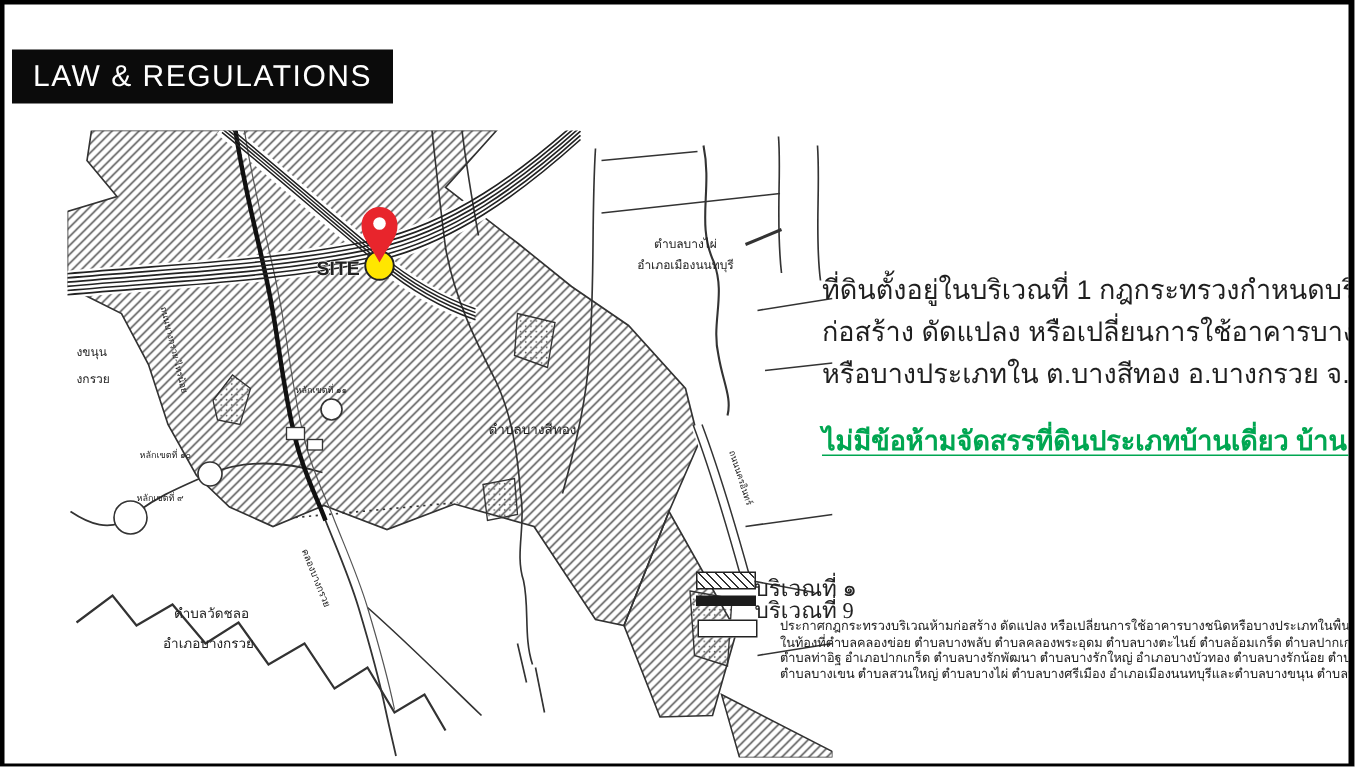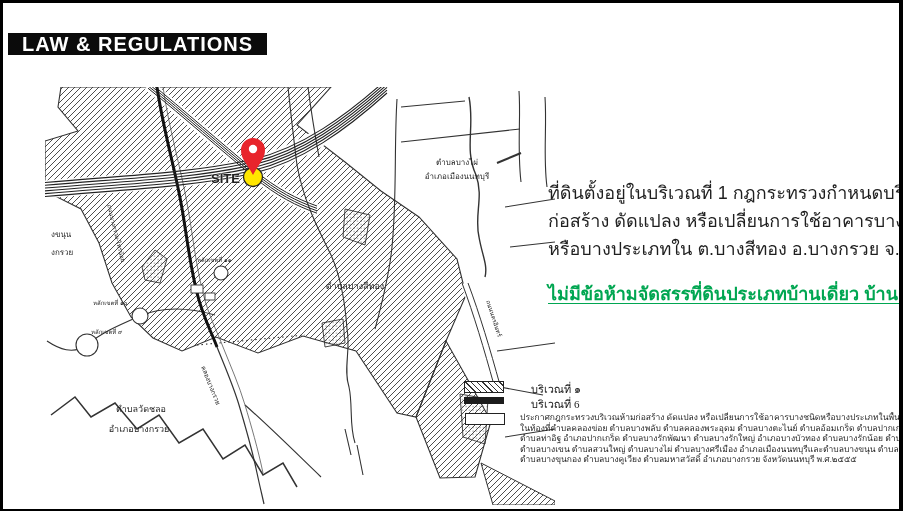--- a/index.html
+++ b/index.html
@@ -4,44 +4,44 @@
 <style>
   html,body{margin:0;padding:0;background:#888;}
   .slide{
     position:relative; width:903px; height:511px; background:#fff;
     border-top:3px solid #000; border-left:3px solid #000;
     border-right:4px solid #000; border-bottom:2px solid #000;
     box-sizing:border-box; overflow:hidden;
     font-family:"Liberation Sans","DejaVu Sans",sans-serif;
   }
   .hdr{
-    position:absolute; left:5px; top:30px; height:22px; min-width:238px;
+    position:absolute; left:5px; top:30px; height:36px; min-width:238px;
     background:#0b0b0b; color:#fff; display:flex; align-items:center;
     padding:0 14px; box-sizing:border-box;
-    font-size:20px; font-weight:700; letter-spacing:1px;
+    font-size:20px; font-weight:400; letter-spacing:1px;
   }
   .mapwrap{position:absolute; left:42px; top:84px; width:510px; height:418px;}
   .desc{
     position:absolute; left:545px; top:176px; width:356px;
     text-align:center; color:#1f1f1f; font-size:18px; line-height:28px;
   }
   .desc div{white-space:nowrap;}
   .hl{
     position:absolute; left:545px; top:276px; width:356px;
     text-align:center; font-size:18px; font-weight:700;
     text-decoration:underline; text-underline-offset:3px; white-space:nowrap;
   }
   .leg-swatch{position:absolute; box-sizing:border-box; border:1px solid #222;}
   .leg-hatch{
     left:461px; top:378px; width:40px; height:12px;
     background:repeating-linear-gradient(45deg,#fff 0,#fff 3px,#333 3px,#333 4px);
   }
   .leg-dark{left:461px; top:394px; width:40px; height:7px; background:#1c1c1c; border:none;}
   .leg-white{left:462px; top:410px; width:40px; height:12px; background:#fff;}
-  .leg-label{position:absolute; left:528px; font-size:11px; color:#222;
+  .leg-label{position:absolute; left:500px; font-size:15px; color:#222;
     font-family:"Liberation Serif","DejaVu Serif",serif;}
   .leg-note{
     position:absolute; left:517px; top:409px; width:384px; height:56px;
     font-size:8.5px; line-height:10.6px; color:#222; overflow:hidden;
     font-family:"Liberation Serif","DejaVu Serif",serif;
   }
   .leg-note div{white-space:nowrap;}
   svg text{fill:#222; font-family:"Liberation Sans","DejaVu Sans",sans-serif;}
 </style>
 </head>
@@ -170,22 +170,21 @@
     <div>ก่อสร้าง ดัดแปลง หรือเปลี่ยนการใช้อาคารบางชนิด</div>
     <div>หรือบางประเภทใน ต.บางสีทอง อ.บางกรวย จ.นนทบุรี</div>
   </div>
 
   <div class="hl" id="hl" style="color: rgb(0, 166, 81);">ไม่มีข้อห้ามจัดสรรที่ดินประเภทบ้านเดี่ยว บ้านแฝด บ้านแถว</div>
 
   <div class="leg-swatch leg-hatch"></div>
   <div class="leg-swatch leg-dark"></div>
   <div class="leg-swatch leg-white"></div>
   <div class="leg-label" style="top:377px;">บริเวณที่ ๑</div>
-  <div class="leg-label" style="top:392px;">บริเวณที่ 6</div>
+  <div class="leg-label" style="top:392px;">บริเวณที่ 9</div>
   <div class="leg-note">
     <div>ประกาศกฎกระทรวงบริเวณห้ามก่อสร้าง ดัดแปลง หรือเปลี่ยนการใช้อาคารบางชนิดหรือบางประเภทในพื้นที่บางส่วน</div>
     <div>ในท้องที่ตำบลคลองข่อย ตำบลบางพลับ ตำบลคลองพระอุดม ตำบลบางตะไนย์ ตำบลอ้อมเกร็ด ตำบลปากเกร็ด</div>
     <div>ตำบลท่าอิฐ อำเภอปากเกร็ด ตำบลบางรักพัฒนา ตำบลบางรักใหญ่ อำเภอบางบัวทอง ตำบลบางรักน้อย ตำบลตลาดขวัญ</div>
     <div>ตำบลบางเขน ตำบลสวนใหญ่ ตำบลบางไผ่ ตำบลบางศรีเมือง อำเภอเมืองนนทบุรีและตำบลบางขนุน ตำบลบางสีทอง</div>
-    <div>ตำบลบางขุนกอง ตำบลบางคูเวียง ตำบลมหาสวัสดิ์ อำเภอบางกรวย จังหวัดนนทบุรี พ.ศ.๒๕๕๕</div>
   </div>
 
 </div>
 
 </body></html>

